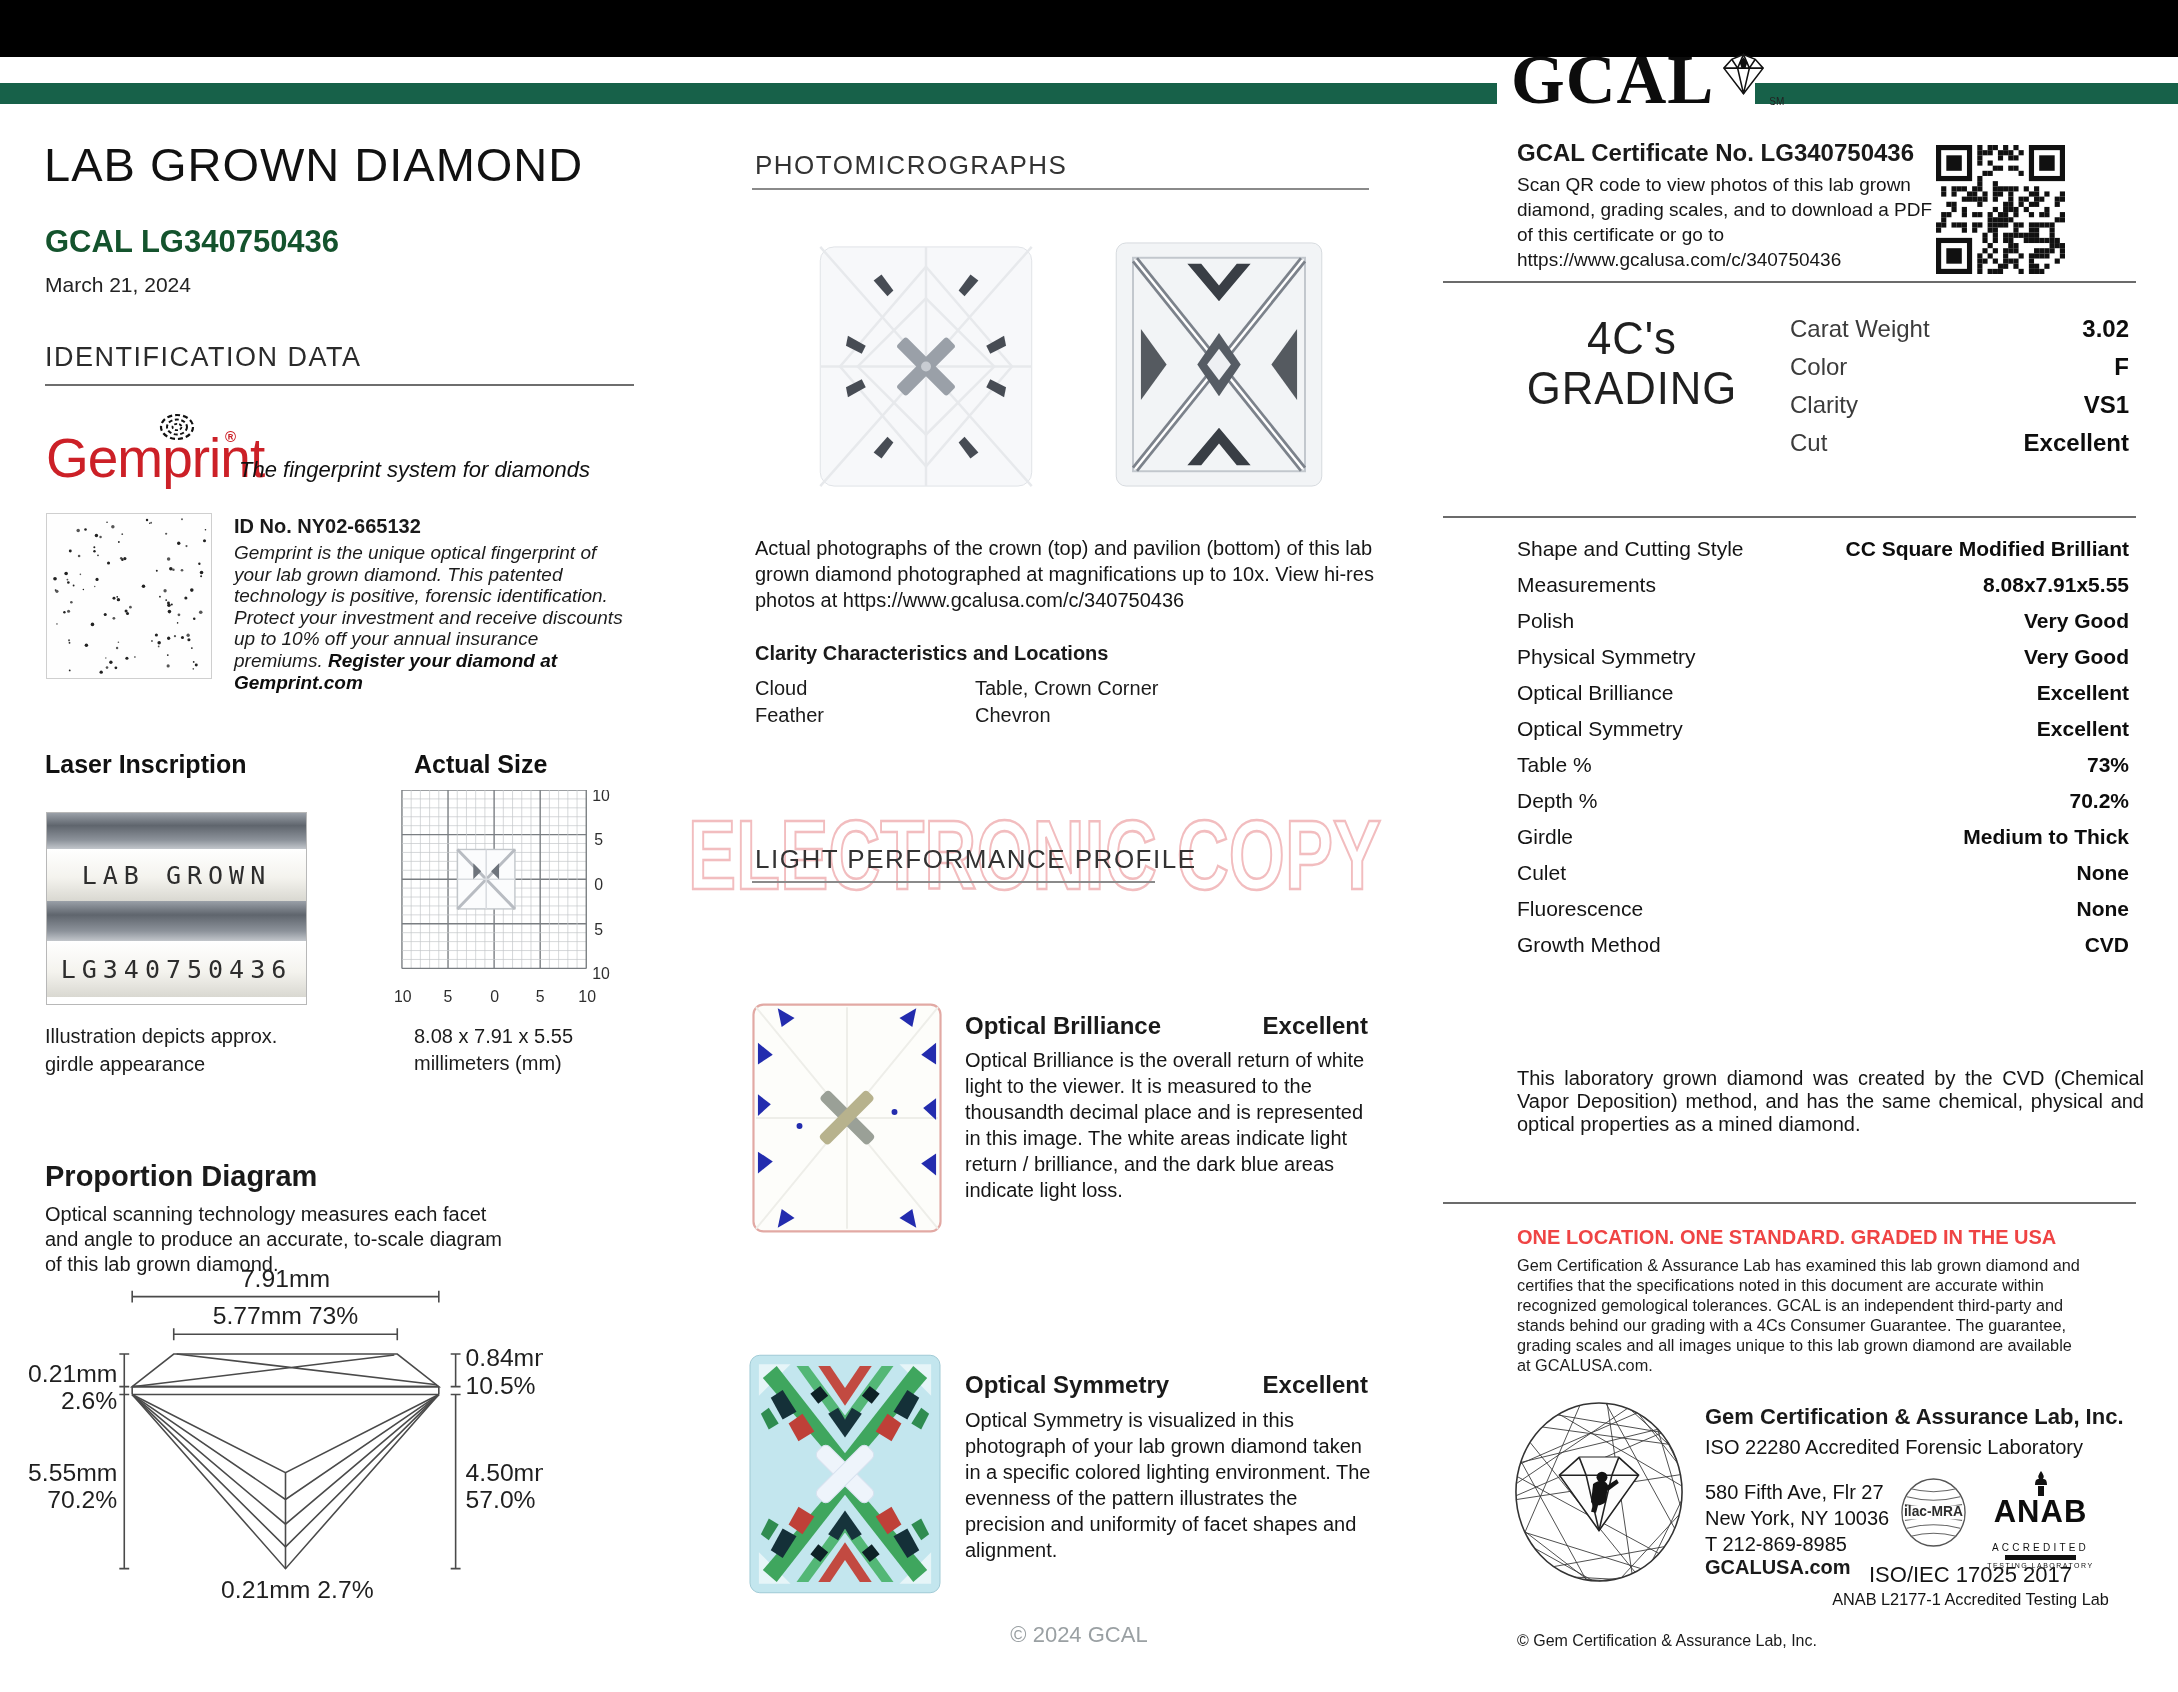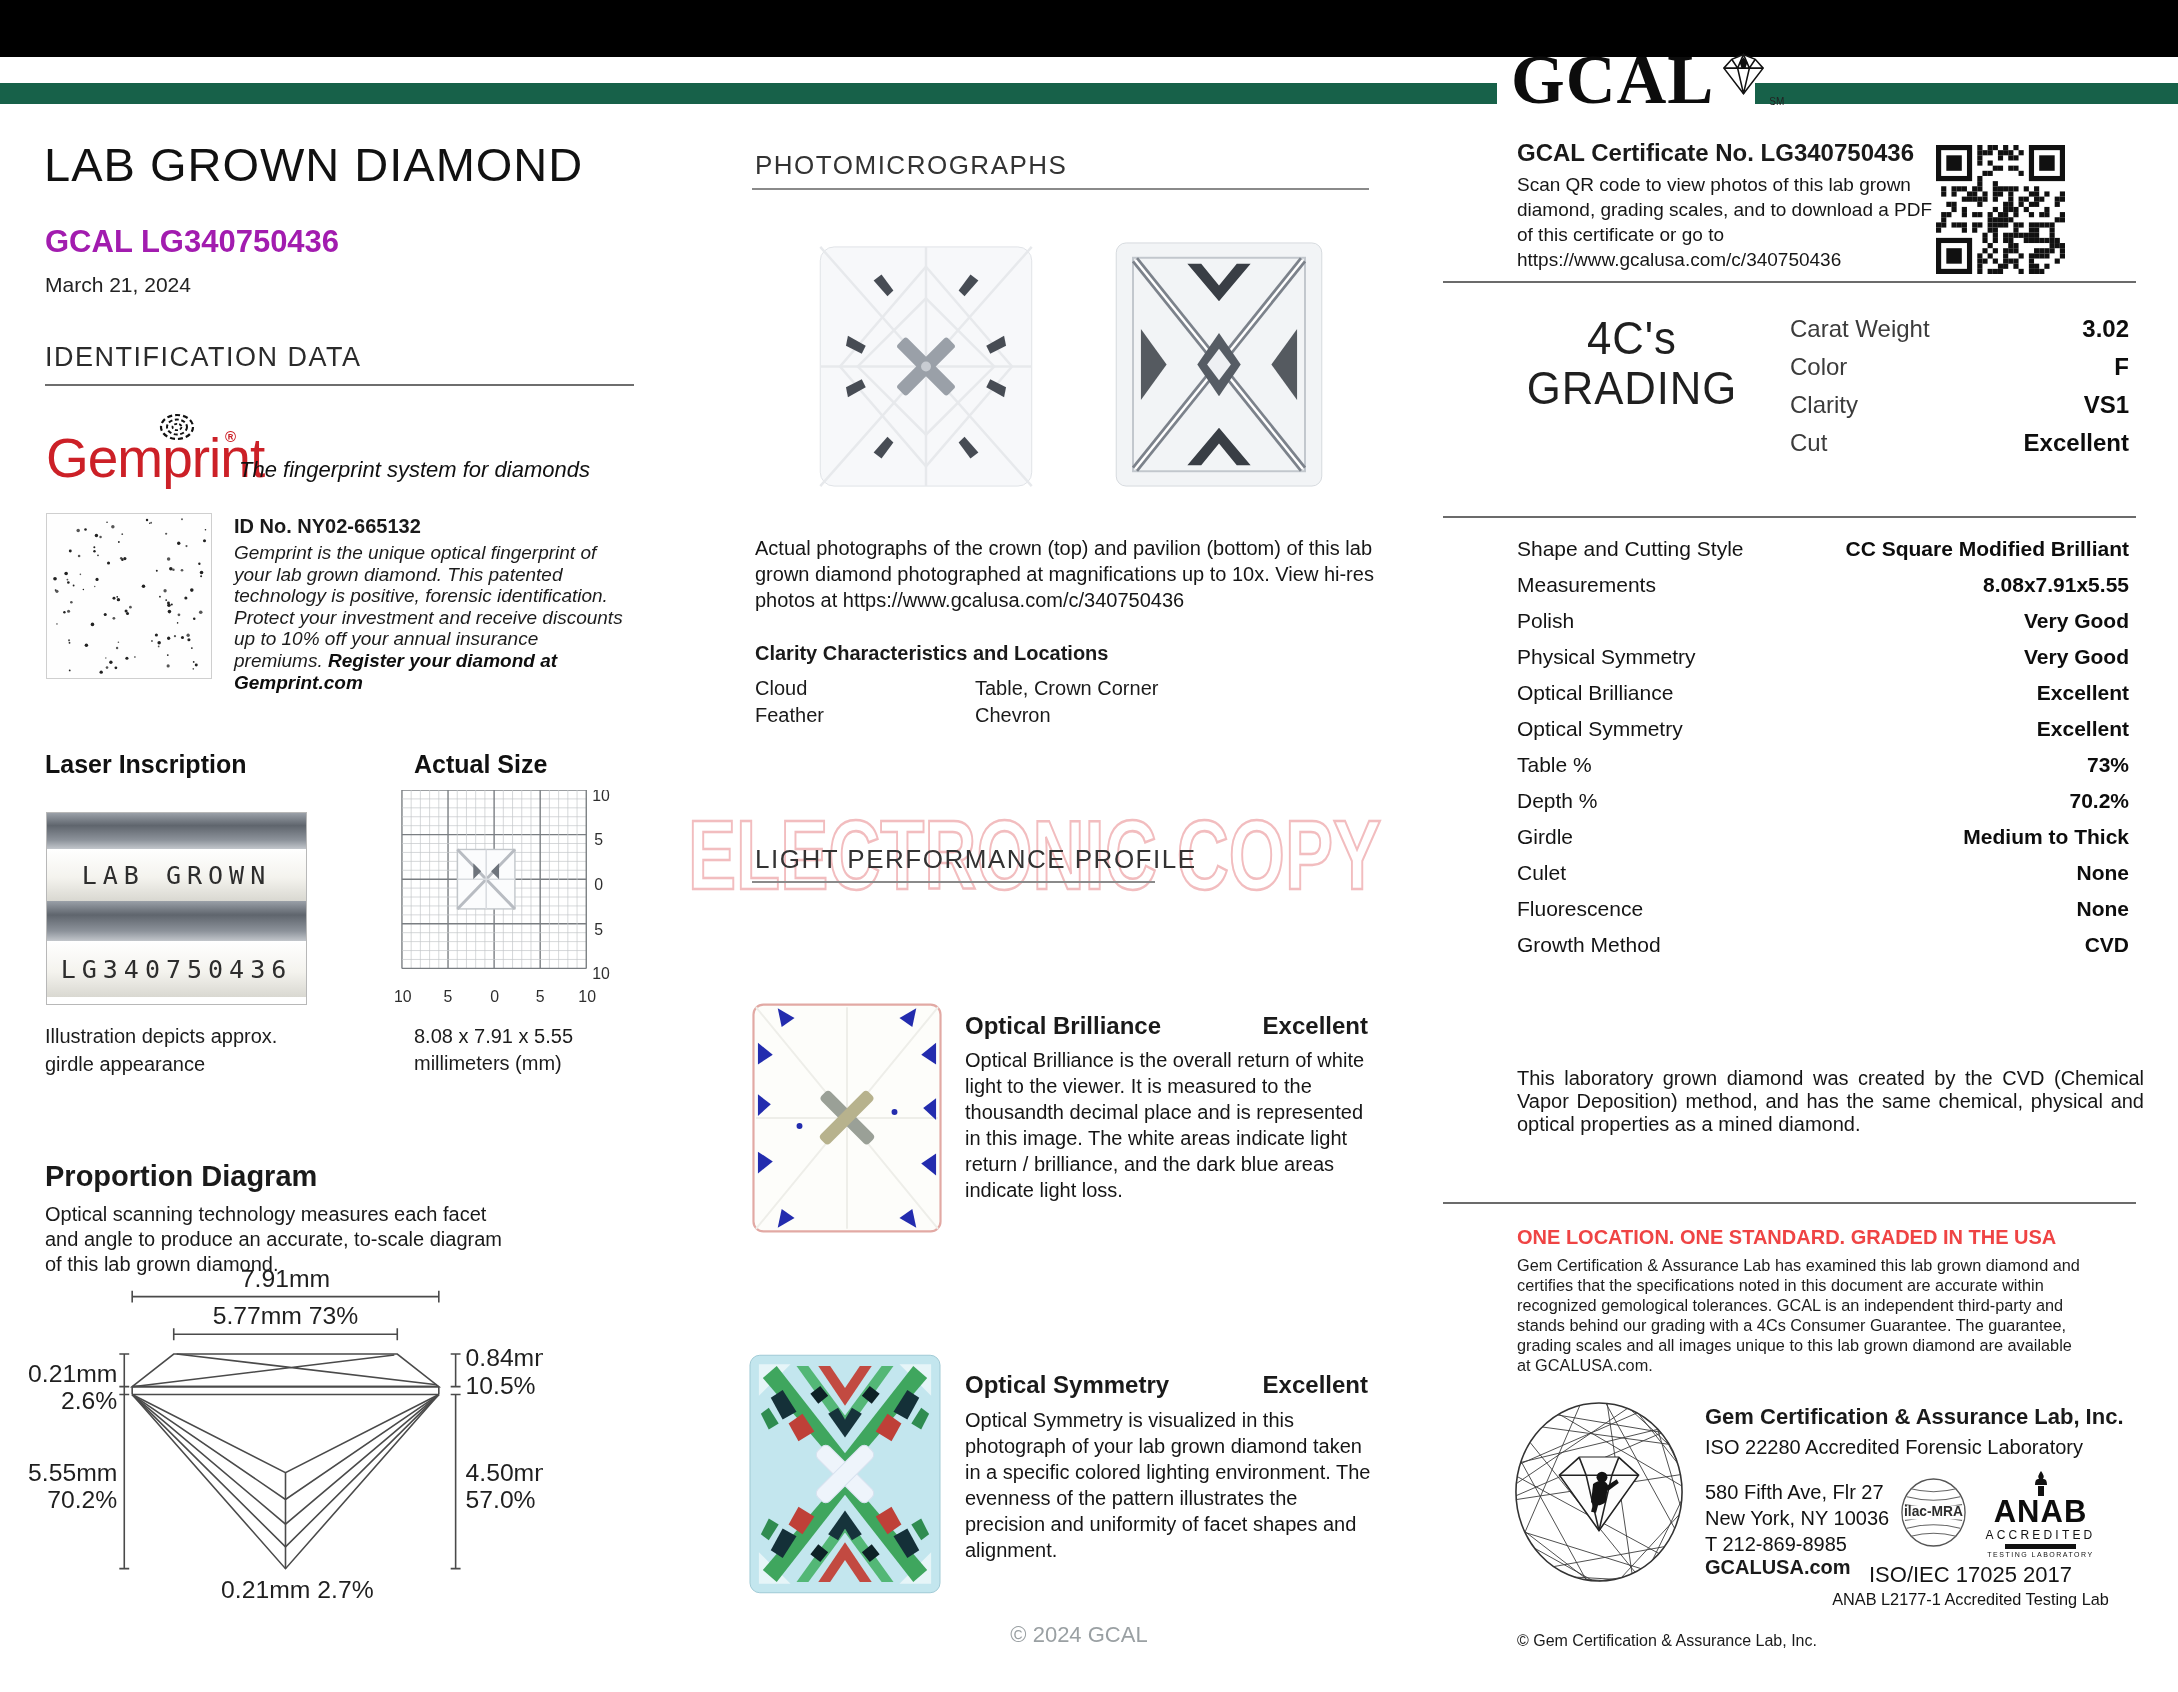--- a/index.html
+++ b/index.html
@@ -8,21 +8,21 @@
               -webkit-font-smoothing:antialiased; }
   .page { position:relative; width:2178px; height:1693px; background:#fff; }
   .abs { position:absolute; }
 
   .topbar-black { left:0; top:0; width:2178px; height:57px; background:var(--black-bar,#000); }
   .greenbar { top:83px; height:21px; background:var(--green-bar,#176149); }
   .greenbar.left { left:0; width:1497px; }
   .greenbar.right { left:1755px; width:423px; }
 
   .h-title { font-size:47px; letter-spacing:1px; color:#111; font-weight:400; }
-  .h-certid { font-size:31px; font-weight:700; color:#a21caf;text-align:right; }
+  .h-certid { font-size:31px; font-weight:700; color:#14532d;text-align:right; }
   .h-date { font-size:21px; color:#222; }
   .sec-head { font-size:27px; letter-spacing:1.5px; color:#2b2b2b; font-weight:400; }
   .sec-rule { height:2px; background:#6e6e6e; }
   .bold-head { font-size:25px; font-weight:700; color:#111; }
 
   .gemprint-logo { font-size:55px; font-weight:400; letter-spacing:-1px; color:var(--gemprint-red,#cc2027); }
   .gp-reg { font-size:15px; color:var(--gemprint-red,#cc2027); font-weight:700; }
   .gp-tag { font-size:22px; font-style:italic; color:#101010; }
   .speckle-box { border:1px solid #cfcfcf; background:#fefefe; }
   .idno { font-size:20px; font-weight:700; }
@@ -74,21 +74,21 @@
   .lab-name { font-size:22px; font-weight:700; }
   .lab-cred { font-size:20px; color:#141414; }
   .lab-line { font-size:20px; line-height:26px; color:#121212; }
   .lab-site { font-size:20px; font-weight:700; }
   .iso-line { font-size:22px; color:#141414; text-align:center; }
   .anab-line { font-size:16.3px; color:#141414; text-align:center; }
   .copy-right { font-size:16px; color:#1a1a1a; }
 
   .anab-block { display:flex; flex-direction:column; align-items:center; }
   .anab-word { font-size:31px; font-weight:800; letter-spacing:1px; color:#0d0d0d; line-height:30px; }
-  .anab-acc { font-size:12px; letter-spacing:3.2px; color:#111; margin-top:1px; }
+  .anab-acc { font-size:10px; letter-spacing:3.2px; color:#111; margin-top:15px; }
   .anab-bar { width:71px; height:5px; background:#111; margin-top:2px; }
   .anab-tl { font-size:7px; letter-spacing:1.5px; color:#111; margin-top:2px; }
   .ilac-text { font-size:14px; font-weight:700; fill:#2e2e2e; }
 
   text { font-family:"Liberation Sans", sans-serif; }
   .dim-label { font-size:25px; fill:#1f1f1f; }
 </style>
 </head>
 <body>
 

